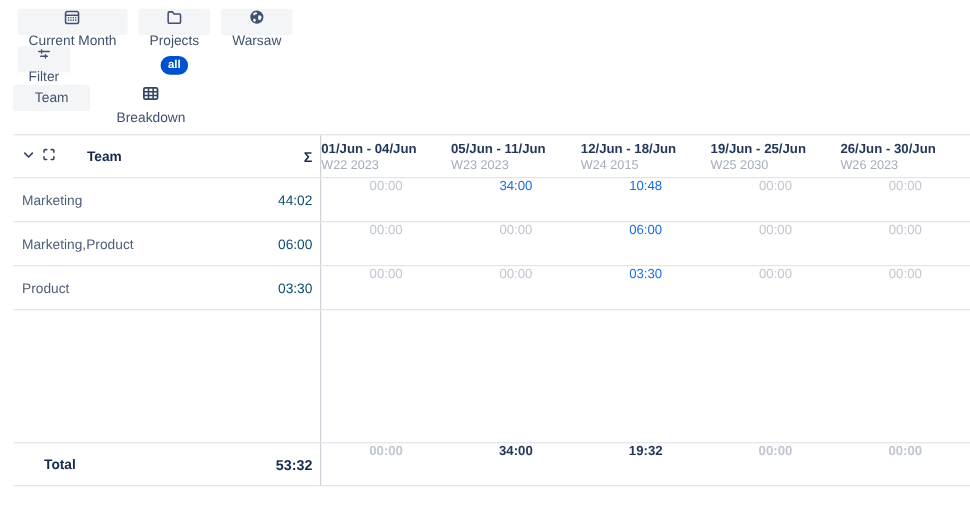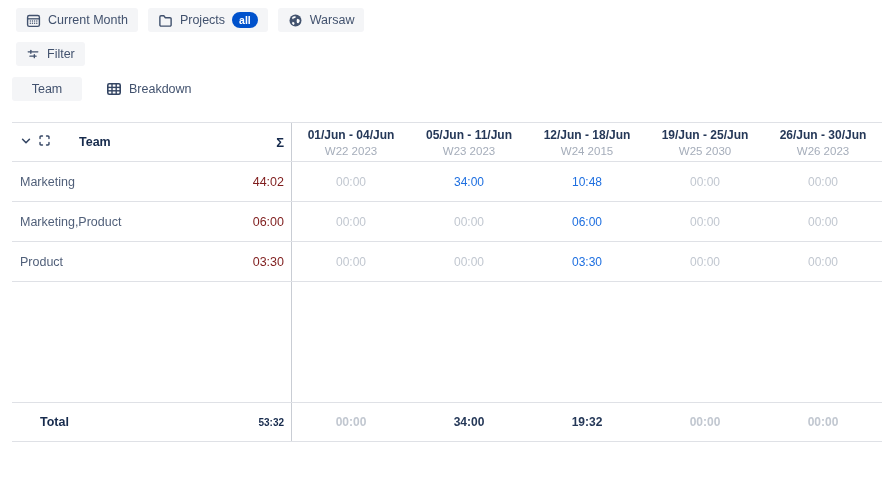--- a/index.html
+++ b/index.html
@@ -16,50 +16,50 @@
   }
   *{box-sizing:border-box;margin:0;padding:0;}
   html,body{width:882px;height:478px;overflow:hidden;background:#fff;
     font-family:"Liberation Sans", sans-serif;color:var(--text-medium);}
   .toolbar-row{display:flex;align-items:center;}
   .row1{padding:8px 0 0 16px;gap:10px;}
   .row2{margin:10px 0 0 16px;}
   .row3{margin:11px 0 0 12px;gap:14px;}
   .btn{display:inline-flex;align-items:center;gap:7px;height:24px;padding:0 10px;
     background:var(--btn-bg);border:none;border-radius:3px;color:var(--text-medium);
-    font-size:12.5px;font-family:inherit;cursor:pointer;white-space:nowrap;}
+    font-size:12.5px;font-family:inherit;cursor:pointer;white-space:nowrap;flex-direction:column;}
   .btn svg{flex:0 0 auto;display:block;}
   .badge{background:var(--accent-blue);color:#fff;font-size:10.5px;font-weight:700;
     line-height:1;padding:3px 7px;border-radius:9px;}
   .btn-plain{background:transparent;text-align:center;}
   .team-btn{width:70px;justify-content:center;}
   
   .grid-table{margin:21px 0 0 12px;width:870px;font-size:12px;}
   .t-row{display:flex;align-items:stretch;height:40px;}
   .lpane{width:280px;display:flex;align-items:center;border-right:1px solid var(--divider);}
   .wcols{flex:1;display:flex;}
-  .wcol{flex:1;display:flex;align-items:center;justify-content:center;}
+  .wcol{flex:1;display:flex;align-items:flex-start;justify-content:center;}
   .thead{border-top:1px solid var(--border-light);border-bottom:1px solid var(--border-light);}
   .thead .lpane{padding-left:5px;}
   .icon-btn{background:none;border:none;padding:0;display:flex;align-items:center;
     justify-content:center;width:18px;height:18px;cursor:pointer;color:#344563;}
   .group-label{margin-left:26px;font-weight:700;color:var(--text-dark);font-size:12.5px;}
   .sigma{margin-left:auto;padding-right:7px;font-weight:700;color:var(--text-dark);font-size:13px;}
   .colhead{flex-direction:column;justify-content:center;gap:3px;}
   .col-range{font-weight:700;color:#253858;font-size:12px;}
   .col-week{color:var(--week-gray);font-size:11.5px;}
   .data-row{border-bottom:1px solid var(--border-light);}
   .row-label{padding-left:8px;color:var(--text-label);font-size:12.5px;}
-  .row-sum{margin-left:auto;padding-right:7px;color:#7f1d1d;font-size:12.5px;}
+  .row-sum{margin-left:auto;padding-right:7px;color:#0c4a6e;font-size:12.5px;}
   .cell{color:var(--value-blue);font-size:12px;cursor:pointer;}
   .cell.zero{color:var(--zero-gray);cursor:default;}
   .spacer-row{height:120px;}
   .total-row{border-top:1px solid var(--border-light);border-bottom:1px solid var(--border-light);}
   .total-label{padding-left:28px;font-weight:700;color:var(--text-dark);font-size:12.5px;}
-  .total-sum{margin-left:auto;padding-right:7px;font-weight:700;color:var(--text-dark);font-size:10px;}
+  .total-sum{margin-left:auto;padding-right:7px;font-weight:700;color:var(--text-dark);font-size:13px;}
   .tcell{font-weight:700;color:#253858;font-size:12px;}
   .tcell.zero{color:var(--zero-gray);}
 </style>
 </head>
 <body>
 
 <div>
 
   <div class="toolbar-row row1">
     <button class="btn">

